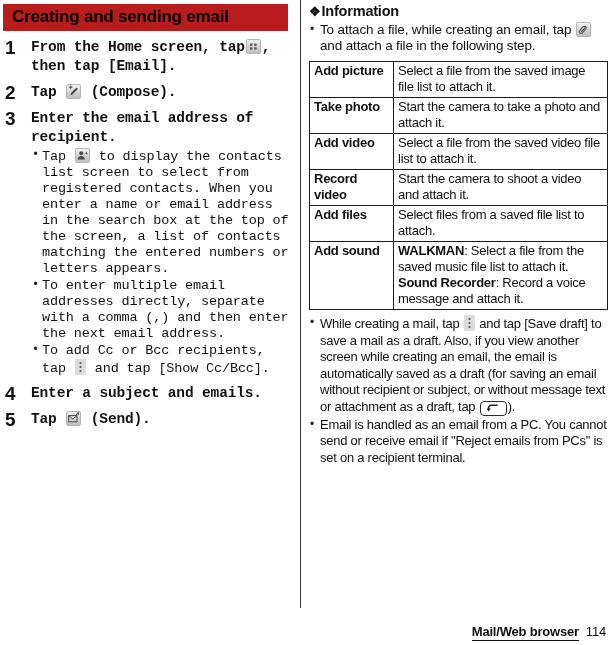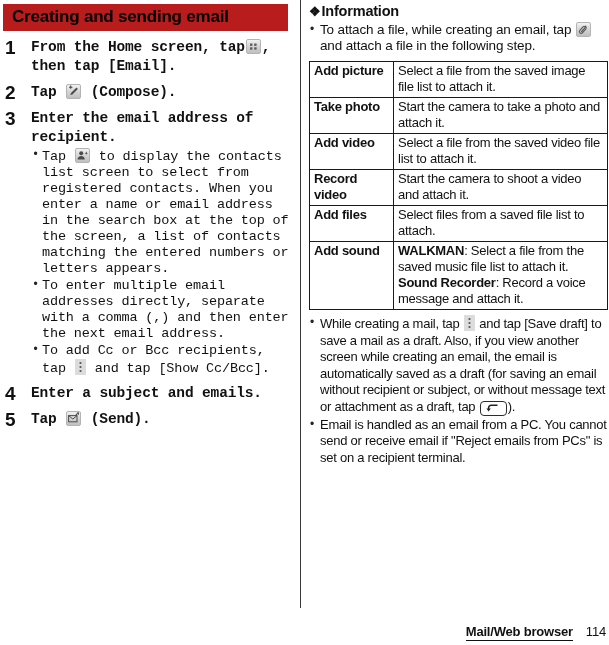--- a/index.html
+++ b/index.html
@@ -201,21 +201,21 @@
   }
   .footer-title {
     font-weight: bold;
     font-size: 13px;
     border-bottom: 1.6px solid #111;
     padding-bottom: 1px;
     letter-spacing: -0.2px;
   }
   .footer-page {
     font-size: 13px;
-    margin-left: 13px;
+    margin-left: 7px;
     letter-spacing: -0.2px;
   }
 </style>
 </head>
 <body>
 
 <div class="page">
 
   <div class="col-divider"></div>
 

